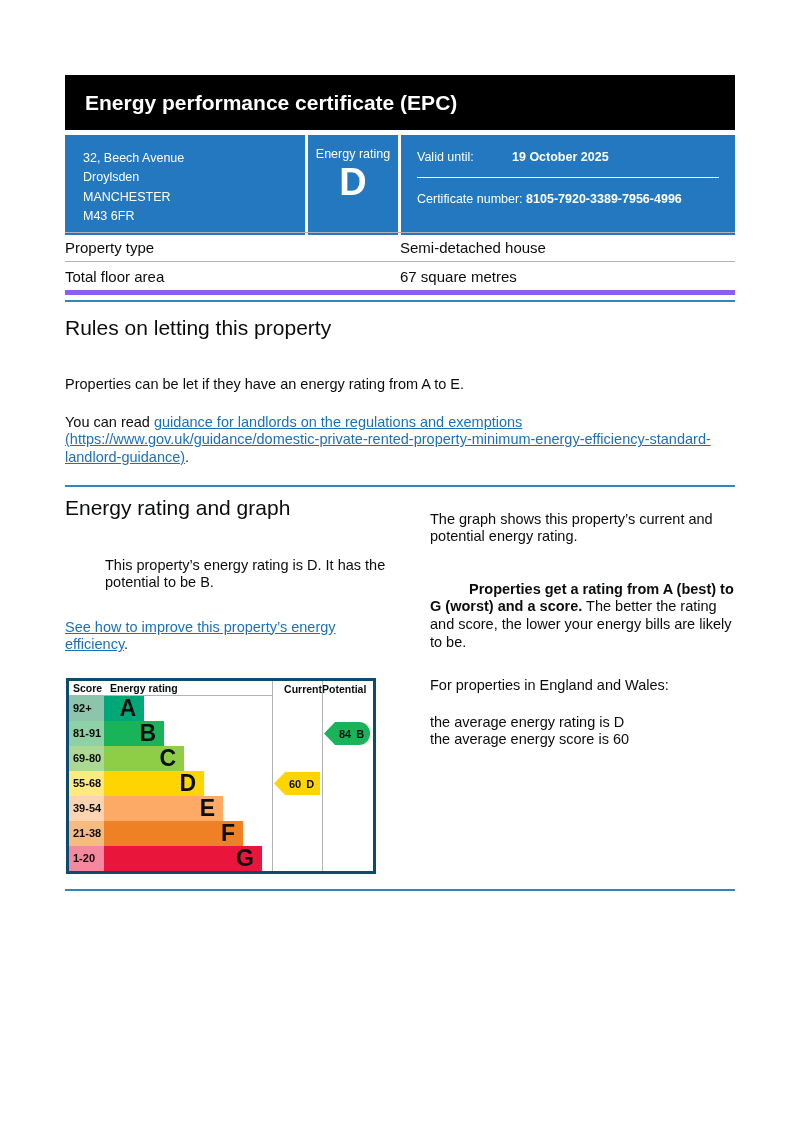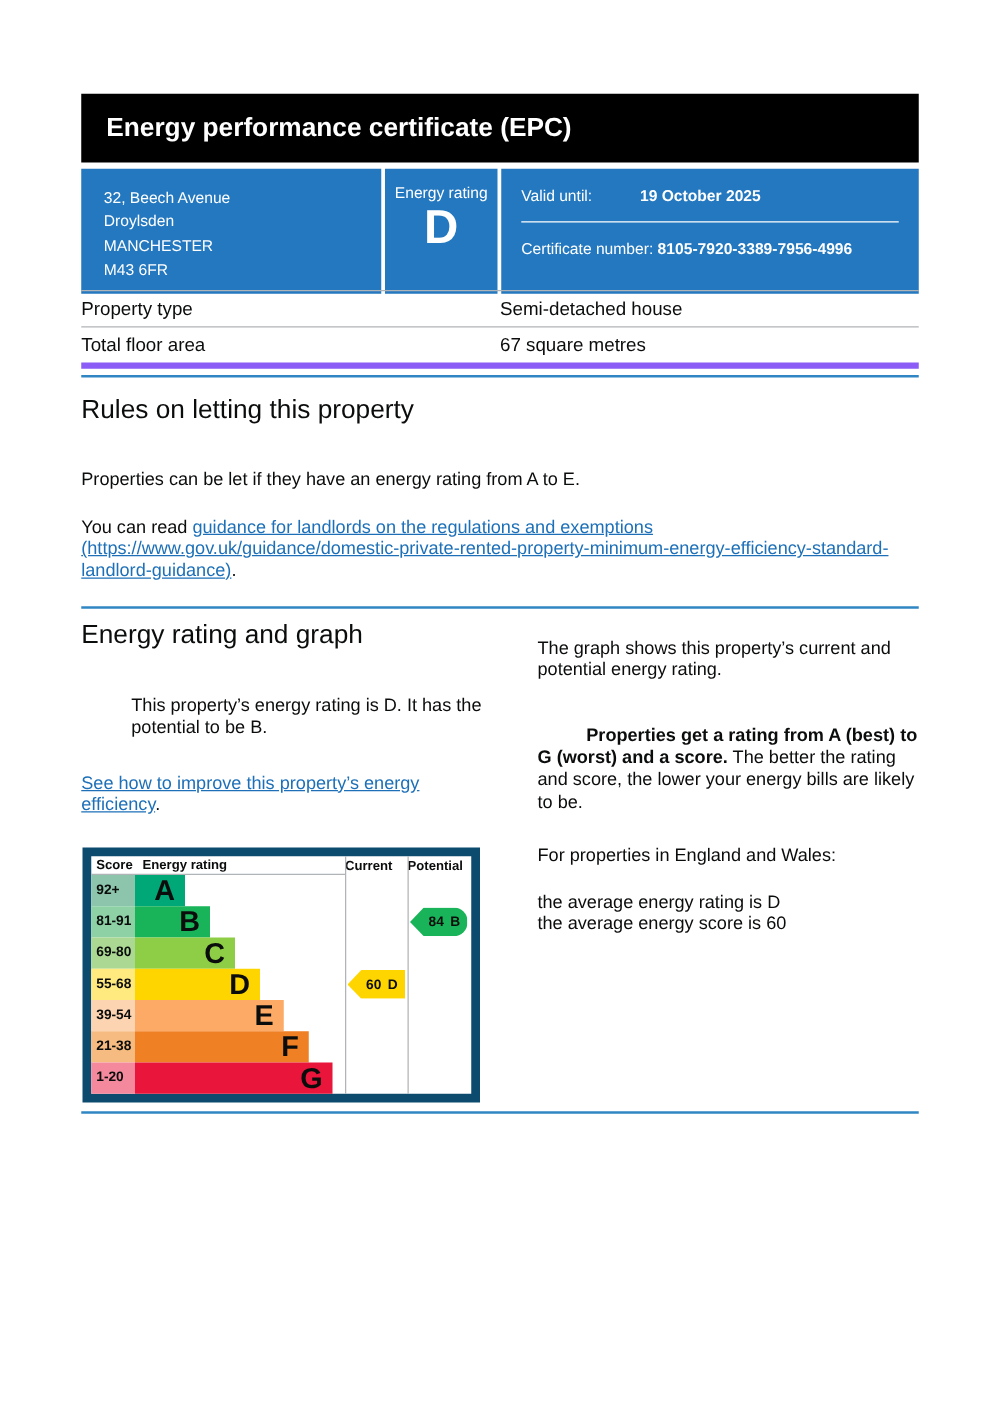--- a/index.html
+++ b/index.html
@@ -30,27 +30,27 @@
   .tvalue { flex:1; }
 
   .divider { position:absolute; left:65px; width:670px; height:2px; background:#3086c3; }
 
   .h-section { position:absolute; margin:0; font-size:21px; font-weight:normal; }
   .para { position:absolute; font-size:14.5px; line-height:1.22; }
   .bold { font-weight:bold;margin-left:39px; }
 
   
   .chart { position:absolute; left:66px; top:678px; width:304px; background:#fff;
-    border:7px solid #0c4a6e; box-sizing:content-box; }
+    border:3px solid #0c4a6e; box-sizing:content-box; }
   .chart-header { display:flex; height:15px; font-size:10.5px; font-weight:bold; align-items:center; }
   .ch-left { width:203px; height:15px; display:flex; align-items:center;
     border-bottom:1px solid #b1b4b6; box-sizing:border-box; }
   .ch-score { width:35px; padding-left:4px; box-sizing:border-box; }
   .ch-rating { flex:1; padding-left:6px; }
-  .ch-current { width:50px; text-align:left; }
+  .ch-current { width:50px; text-align:right; }
   .ch-potential { flex:1; text-align:left; }
   .crow { display:flex; height:25px; }
   .score-cell { width:35px; box-sizing:border-box; padding-left:4px;
     font-size:11px; font-weight:bold; line-height:25px; }
   .band { font-size:23px; font-weight:bold; line-height:25px; text-align:right;
     padding-right:8px; box-sizing:border-box; color:#0b0c0c; }
   .vline { position:absolute; top:0; bottom:0; width:1px; background:#b1b4b6; }
   .arrow { position:absolute; height:23px; width:46px; box-sizing:border-box;
     display:flex; align-items:center; justify-content:center; gap:5px; padding-left:9px;
     font-size:11px; font-weight:bold;

